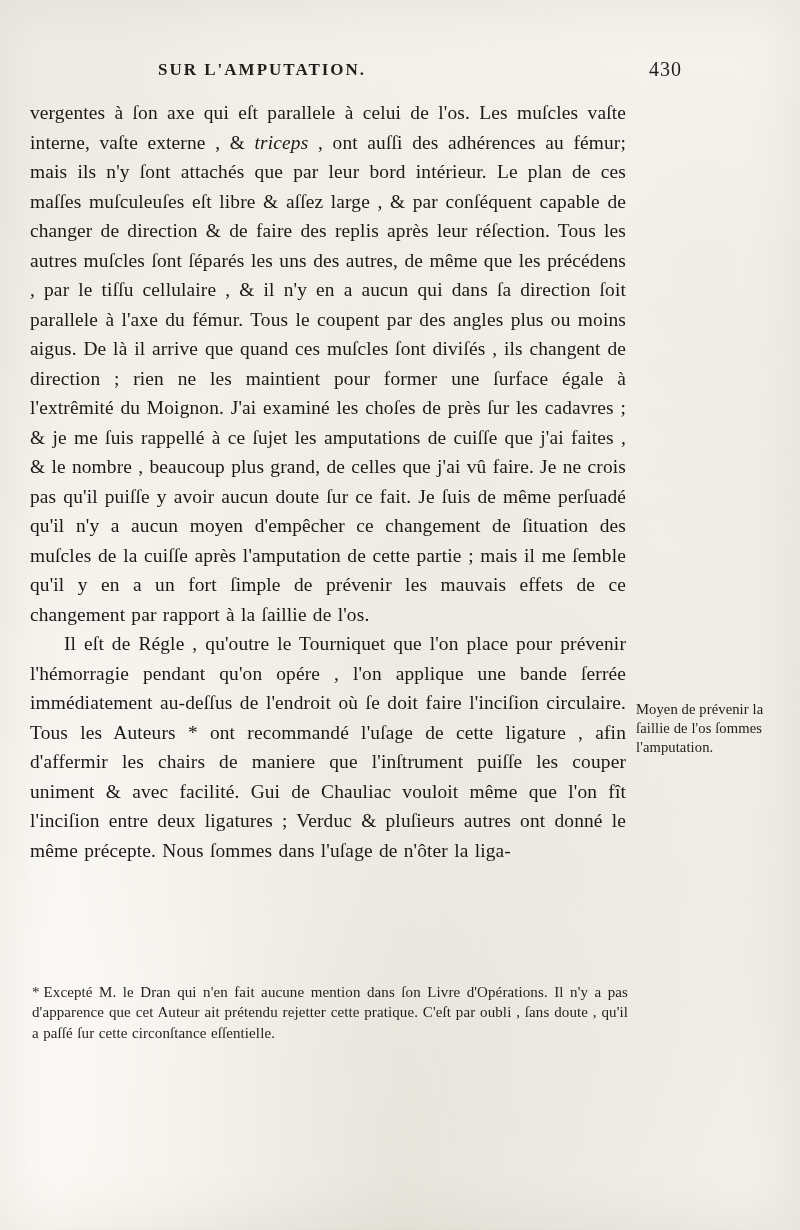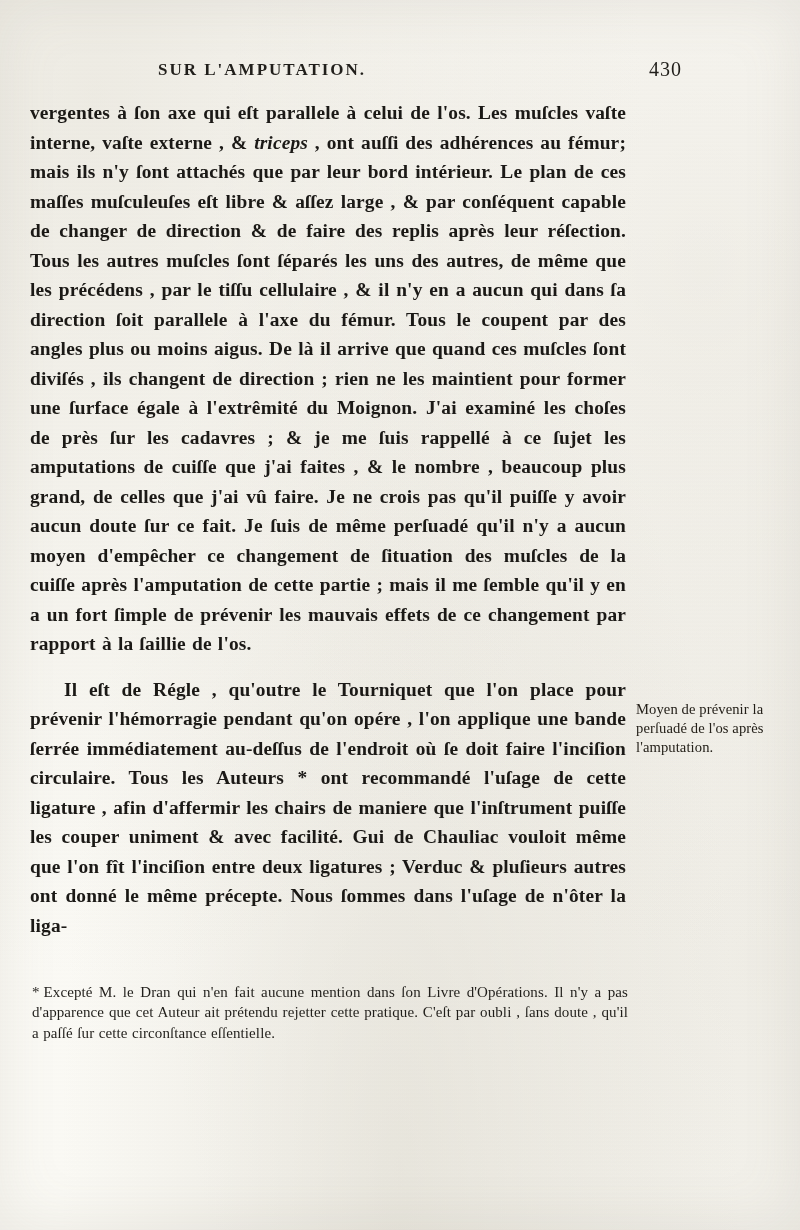--- a/index.html
+++ b/index.html
@@ -60,37 +60,36 @@
     letter-spacing: 1px;
     color: #211f1b;
   }
 
   
   .textblock {
     position: absolute;
     left: 30px;
     top: 98px;
     width: 596px;
-    font-weight: bold;
   }
   .textblock p {
     margin: 0;
     font-size: 19.4px;
     line-height: 29.5px;
     text-align: justify;
     text-justify: inter-word;
     letter-spacing: 0.15px;
     color: #1b1916;
     word-spacing: 1.2px;
   }
   .textblock p.indent {
     text-indent: 34px;
   }
   .textblock p + p {
-    margin-top: 16px;
+    margin-top: 0px;
   }
   .ital { font-style: italic; }
 
   
   .marginal-note {
     position: absolute;
     left: 636px;
     top: 700px;
     width: 150px;
     font-size: 14.6px;
@@ -150,21 +149,21 @@
 
     <div class="running-head">Sur l'Amputation.</div>
 
     <div class="folio">430</div>
 
     <div class="textblock">
       <p>vergentes à ſon axe qui eſt parallele à celui de l'os. Les muſcles vaſte interne, vaſte externe , &amp; <span class="ital">triceps</span> , ont auſſi des adhérences au fémur; mais ils n'y ſont attachés que par leur bord intérieur. Le plan de ces maſſes muſculeuſes eſt libre &amp; aſſez large , &amp; par conſéquent capable de changer de direction &amp; de faire des replis après leur réſection. Tous les autres muſcles ſont ſéparés les uns des autres, de même que les précédens , par le tiſſu cellulaire , &amp; il n'y en a aucun qui dans ſa direction ſoit parallele à l'axe du fémur. Tous le coupent par des angles plus ou moins aigus. De là il arrive que quand ces muſcles ſont diviſés , ils changent de direction ; rien ne les maintient pour former une ſurface égale à l'extrêmité du Moignon. J'ai examiné les choſes de près ſur les cadavres ; &amp; je me ſuis rappellé à ce ſujet les amputations de cuiſſe que j'ai faites , &amp; le nombre , beaucoup plus grand, de celles que j'ai vû faire. Je ne crois pas qu'il puiſſe y avoir aucun doute ſur ce fait. Je ſuis de même perſuadé qu'il n'y a aucun moyen d'empêcher ce changement de ſituation des muſcles de la cuiſſe après l'amputation de cette partie ; mais il me ſemble qu'il y en a un fort ſimple de prévenir les mauvais effets de ce changement par rapport à la ſaillie de l'os.</p>
       <p class="indent">Il eſt de Régle , qu'outre le Tourniquet que l'on place pour prévenir l'hémorragie pendant qu'on opére , l'on applique une bande ſerrée immédiatement au-deſſus de l'endroit où ſe doit faire l'inciſion circulaire. Tous les Auteurs * ont recommandé l'uſage de cette ligature , afin d'affermir les chairs de maniere que l'inſtrument puiſſe les couper uniment &amp; avec facilité. Gui de Chauliac vouloit même que l'on fît l'inciſion entre deux ligatures ; Verduc &amp; pluſieurs autres ont donné le même précepte. Nous ſommes dans l'uſage de n'ôter la liga-</p>
     </div>
 
-    <div class="marginal-note">Moyen de prévenir la perſuadé de l'os après l'amputation.</div>
+    <div class="marginal-note">Moyen de prévenir la ſaillie de l'os ſommes l'amputation.</div>
 
     <div class="footnote-rule"></div>
 
     <div class="footnote">
       <span class="star">*</span><span>Excepté M. le Dran qui n'en fait aucune mention dans ſon Livre d'Opérations. Il n'y a pas d'apparence que cet Auteur ait prétendu rejetter cette pratique. C'eſt par oubli , ſans doute , qu'il a paſſé ſur cette circonſtance eſſentielle.</span>
     </div>
 
     <div class="grain"></div>
     <div class="edge-shade"></div>
   </div>

